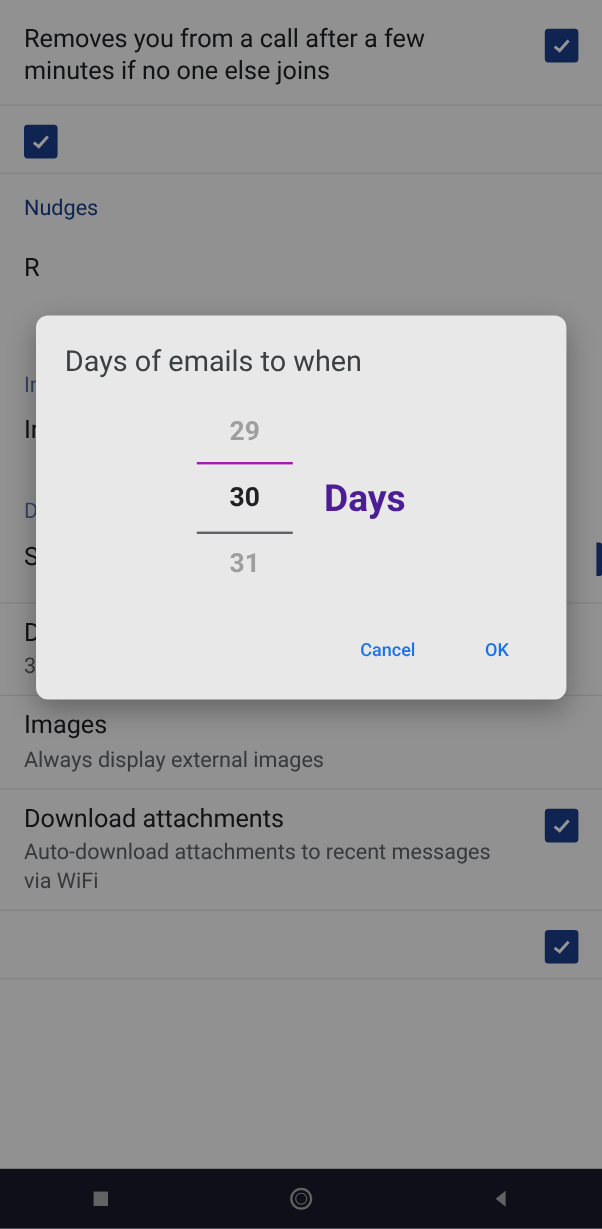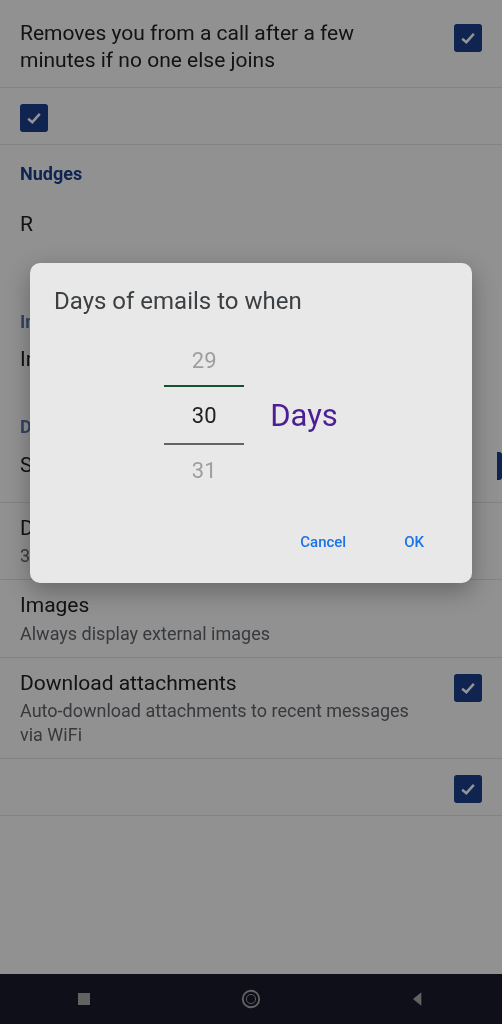--- a/index.html
+++ b/index.html
@@ -52,21 +52,21 @@
       flex-shrink: 0;
       margin-top: 4px;
     }
     .checkbox svg {
       width: 20px;
       height: 20px;
     }
     .section-header {
       padding: 18px 20px 10px;
       font-size: 18px;
-      font-weight: 700;
+      font-weight: 400;
       color: #1a3e8c;
     }
     .scrim {
       position: absolute;
       inset: 0;
       background: rgba(0,0,0,0.42);
       z-index: 10;
     }
     .dialog {
       position: absolute;
@@ -83,40 +83,41 @@
       font-size: 24px;
       color: #3c4043;
       margin-bottom: 20px;
     }
     .picker-area {
       display: flex;
       align-items: center;
       justify-content: center;
       gap: 26px;
       margin: 20px 0 30px;
+      font-weight: bold;
     }
     .number-picker {
       display: flex;
       flex-direction: column;
       align-items: center;
       position: relative;
     }
     .picker-value {
       font-size: 22px;
       color: #9e9e9e;
       height: 50px;
       display: flex;
       align-items: center;
       justify-content: center;
       width: 80px;
     }
     .picker-value.selected {
       color: #202124;
       font-size: 22px;
-      border-top: 2px solid #14532d;
+      border-top: 2px solid #a21caf;
       border-bottom: 2px solid #5f6368;
       height: 60px;
       text-align: center;
     }
     .picker-unit {
       font-size: 31px;
       color: #4c1d95;
     }
     .dialog-actions {
       display: flex;

